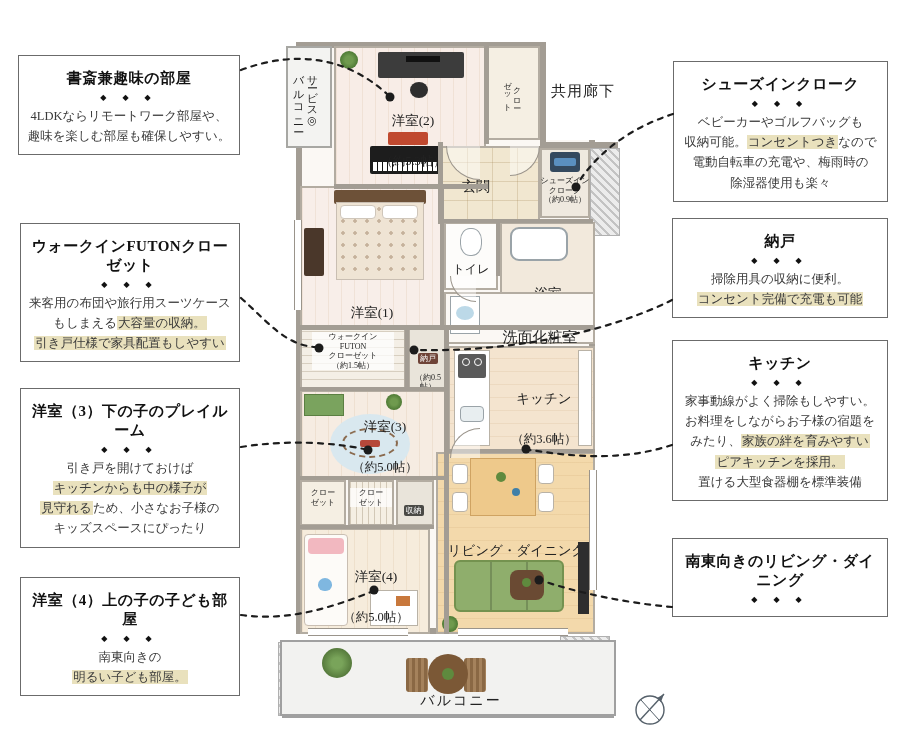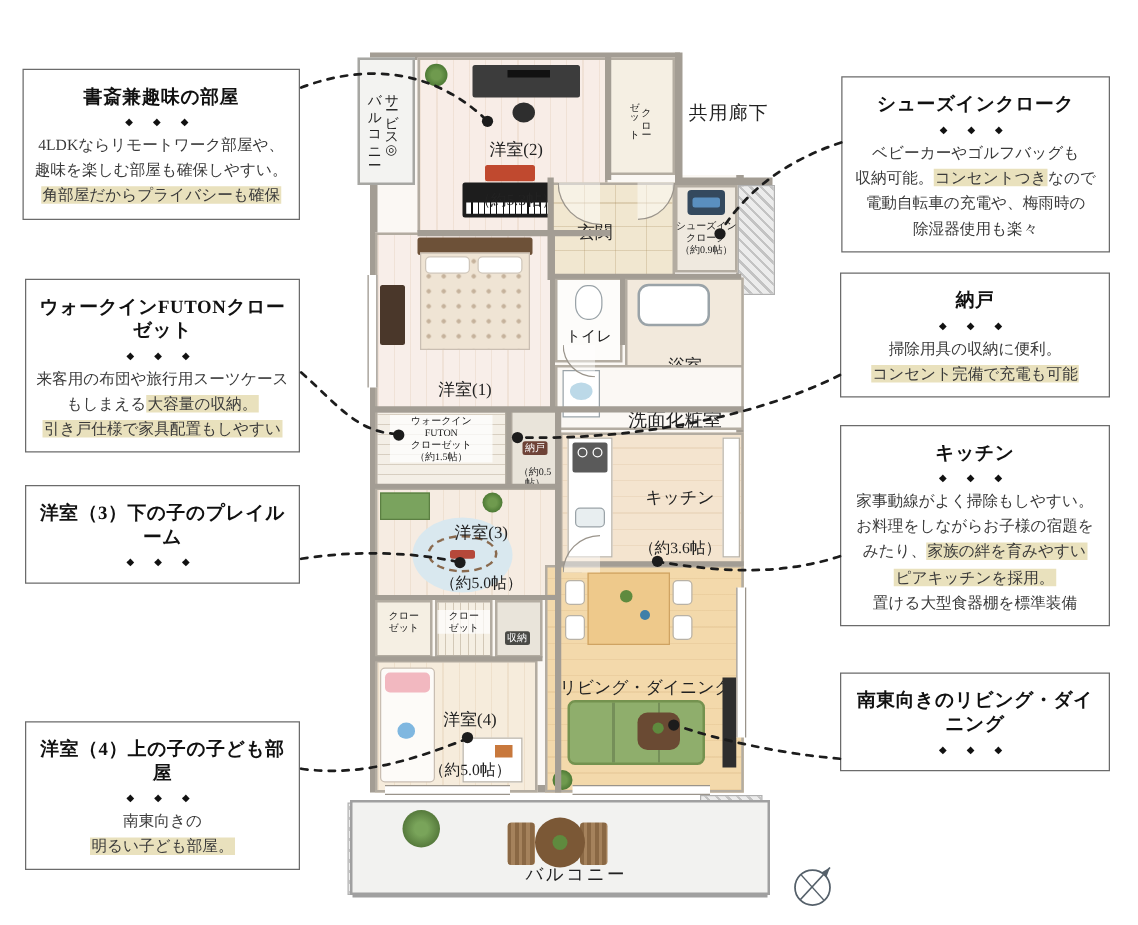--- a/index.html
+++ b/index.html
@@ -42,35 +42,40 @@
 <body>
 
 <div id="app">
 
   <aside class="callout cl0">
     <h3 class="c-title">書斎兼趣味の部屋</h3>
     <div class="c-diamonds">◆ ◆ ◆</div>
     <div class="c-body">
         <div class="line"><span>4LDKならリモートワーク部屋や、</span></div>
         <div class="line"><span>趣味を楽しむ部屋も確保しやすい。</span></div>
-        <div class="line"><span class="hl">角部屋だからプライバシーも確保</span></div>
       </div>
   </aside>
   <aside class="callout cl1">
     <h3 class="c-title">ウォークインFUTONクローゼット</h3>
     <div class="c-diamonds">◆ ◆ ◆</div>
     <div class="c-body">
         <div class="line"><span>来客用の布団や旅行用スーツケース</span></div>
         <div class="line"><span>もしまえる</span><span class="hl">大容量の収納。</span></div>
         <div class="line"><span class="hl">引き戸仕様で家具配置もしやすい</span></div>
       </div>
   </aside>
   <aside class="callout cl2">
     <h3 class="c-title">洋室（3）下の子のプレイルーム</h3>
     <div class="c-diamonds">◆ ◆ ◆</div>
+    <div class="c-body">
+        <div class="line"><span>引き戸を開けておけば</span></div>
+        <div class="line"><span class="hl">キッチンからも中の様子が</span></div>
+        <div class="line"><span class="hl">見守れる</span><span>ため、小さなお子様の</span></div>
+        <div class="line"><span>キッズスペースにぴったり</span></div>
+      </div>
   </aside>
   <aside class="callout cl3">
     <h3 class="c-title">洋室（4）上の子の子ども部屋</h3>
     <div class="c-diamonds">◆ ◆ ◆</div>
     <div class="c-body">
         <div class="line"><span>南東向きの</span></div>
         <div class="line"><span class="hl">明るい子ども部屋。</span></div>
       </div>
   </aside>
 

